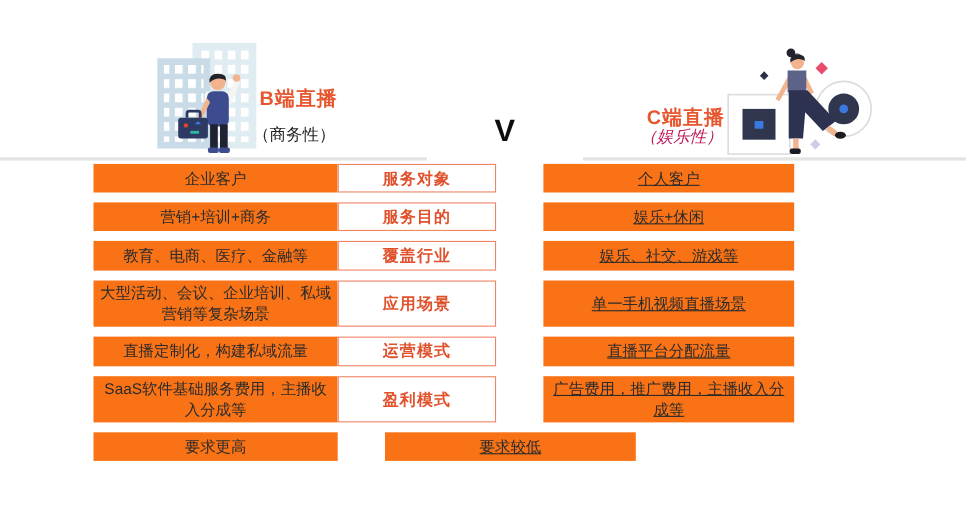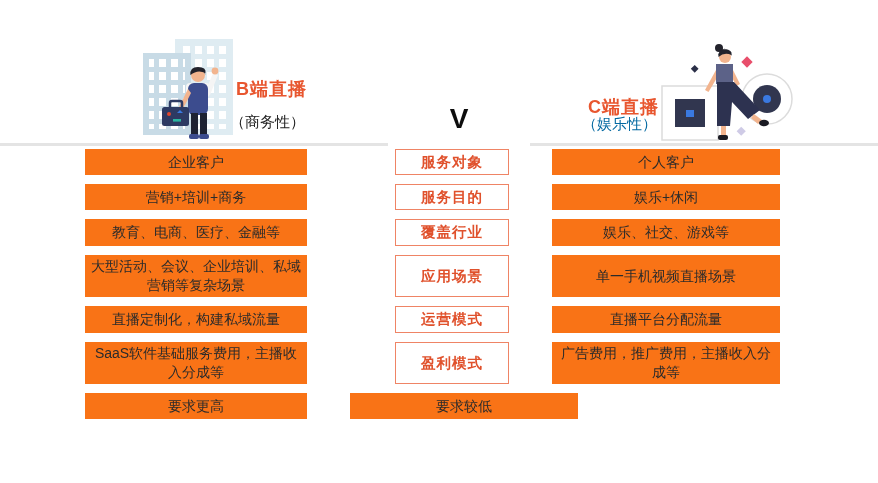--- a/index.html
+++ b/index.html
@@ -13,30 +13,30 @@
   
   .divider { position:absolute; top:143px; left:0; width:878px; height:3px; background:#e4e4e4; }
   .center-backdrop { position:absolute; top:138px; left:388px; width:142px; height:12px; background:#ffffff; }
 
   .left-illustration  { position:absolute; left:135px; top:33px; }
   .right-illustration { position:absolute; left:648px; top:40px; }
 
   .b-title { position:absolute; left:236px; top:77px; font-size:18px; font-weight:bold; color:#e8562f; letter-spacing:1px; }
   .b-sub   { position:absolute; left:230px; top:113px; font-size:15px; color:#222222; }
   .c-title { position:absolute; left:588px; top:95px; font-size:18px; font-weight:bold; color:#e8562f; letter-spacing:1px;text-align:center; }
-  .c-sub   { position:absolute; left:582px; top:115px; font-size:15px; color:#0369a1; }
+  .c-sub   { position:absolute; left:582px; top:115px; font-size:15px; color:#be185d;font-style:italic; }
   .vs { position:absolute; left:414px; top:103px; width:90px; text-align:center;
         font-size:28px; font-weight:bold; color:#0d0d0d; font-family:"Liberation Sans",sans-serif; }
 
   
   .rows { position:absolute; top:149px; left:0; width:878px; }
   .row { display:flex; align-items:stretch; margin-bottom:9px; }
   .row .cell-left  { margin-left:85px; width:222px; }
-  .row .cell-mid   { margin-left:88px; width:114px; }
-  .row .cell-right { margin-left:43px; width:228px; }
+  .row .cell-mid   { width:144px; }
+  .row .cell-right { margin-left:43px; width:228px;text-decoration:underline; }
 
   .gray-cell {
     background:#f97316; color:#2b2b2b; font-size:14px; line-height:1.35;
     display:flex; align-items:center; justify-content:center; text-align:center; padding:1px 4px;
   }
   .mid-cell {
     background:#ffffff; border:1.5px solid #ef8465; color:#e0512c;
     font-weight:bold; font-size:14.5px; letter-spacing:1px;
     display:flex; align-items:center; justify-content:center; text-align:center;
   }

